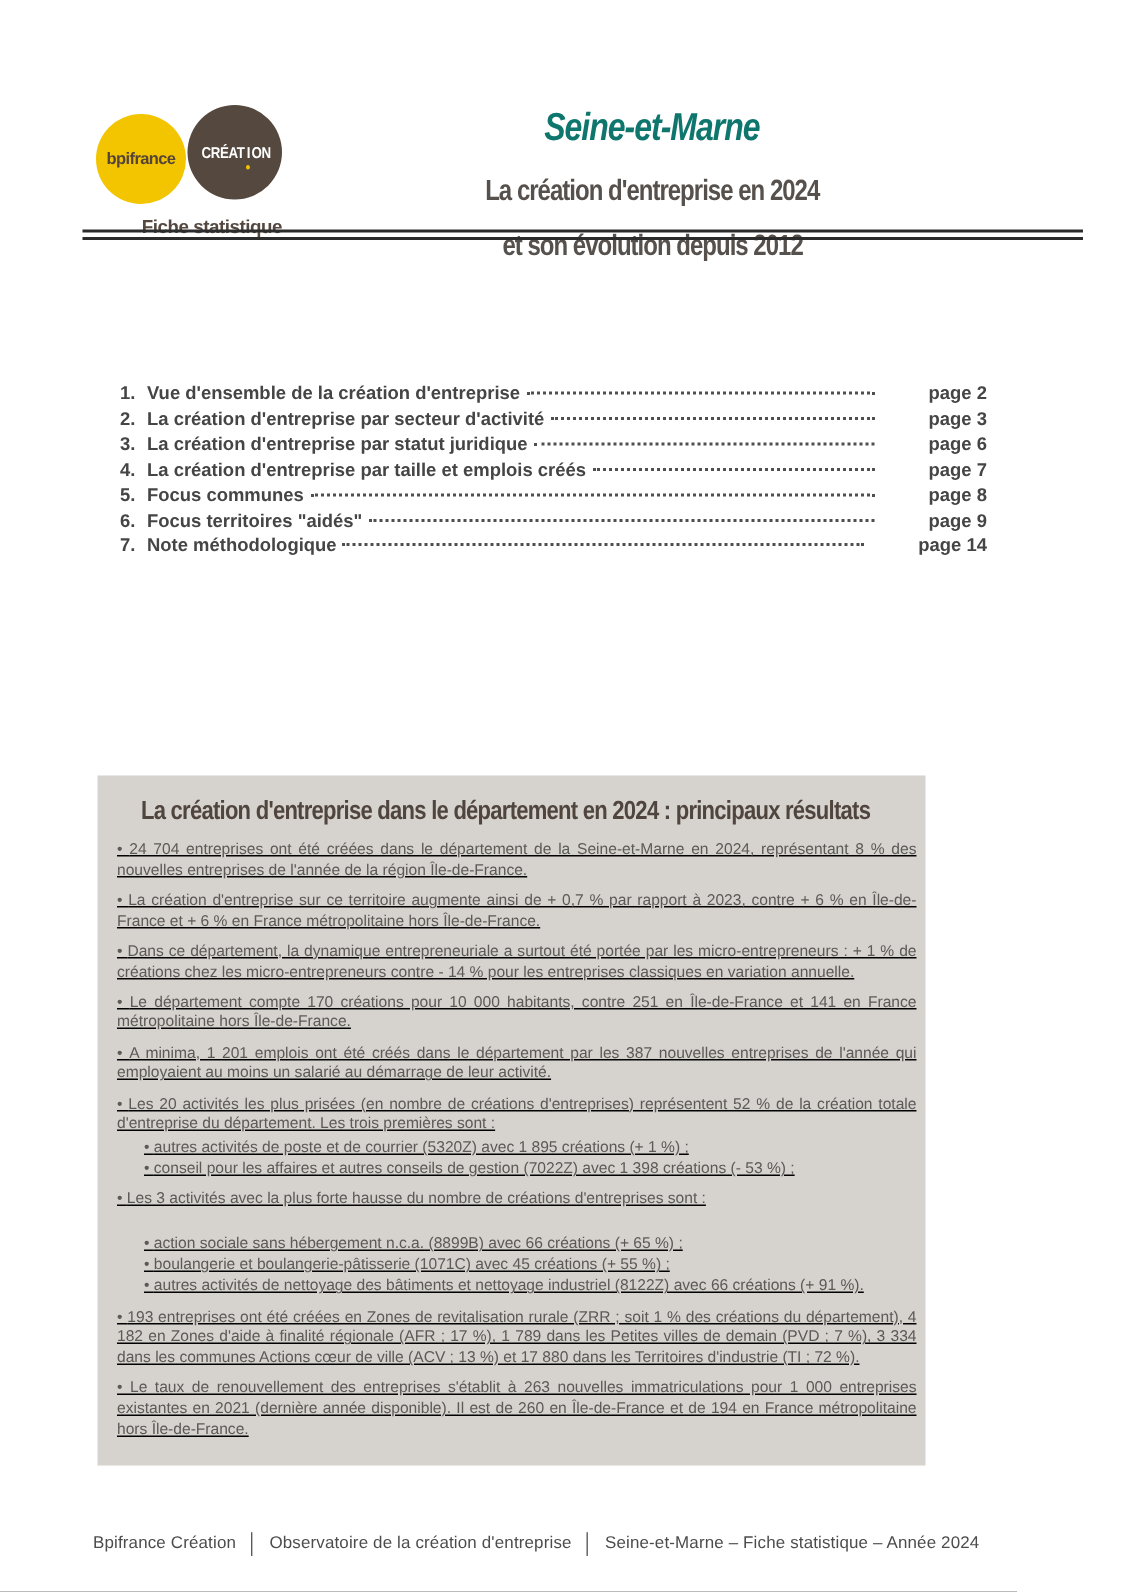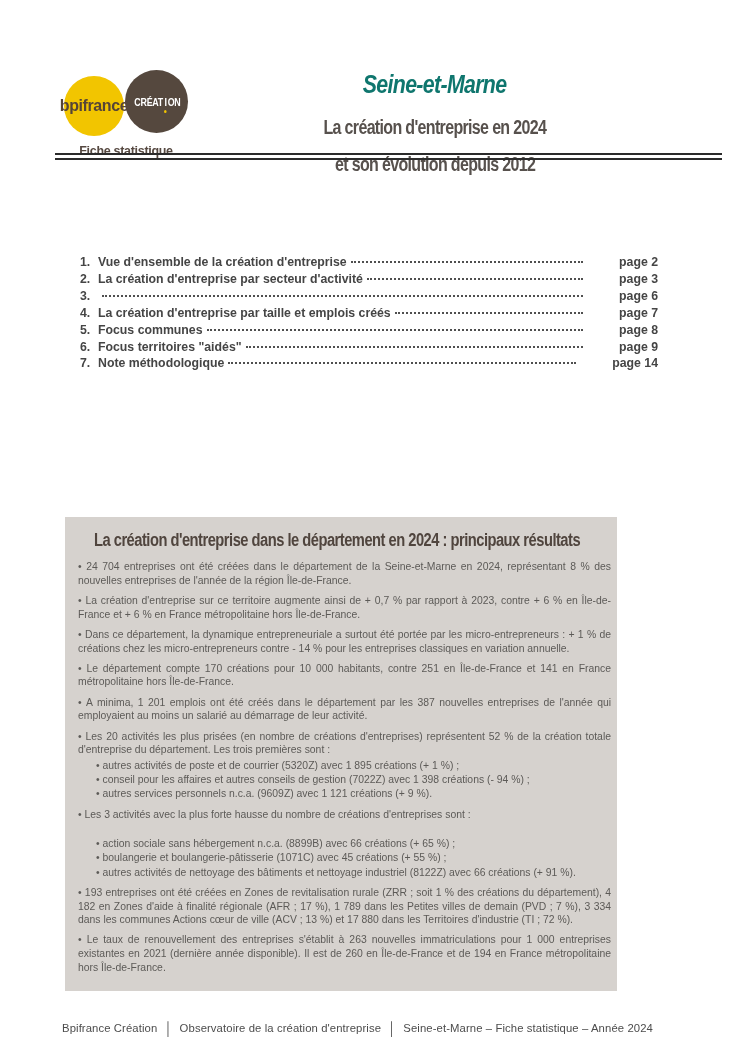--- a/index.html
+++ b/index.html
@@ -15,36 +15,36 @@
   .logos{position:absolute;left:64px;top:70px;width:130px;}
   .logo-row{position:relative;height:66px;}
   .logo-circle{
     position:absolute;border-radius:50%;
     display:flex;align-items:center;justify-content:center;
   }
   .logo-bpifrance{
     left:0;top:6px;width:60px;height:60px;background:#F2C500;
   }
   .logo-bpifrance span{
-    font-size:16px;font-weight:bold;color:#554437;letter-spacing:-0.4px;
+    font-size:11px;font-weight:bold;color:#554437;letter-spacing:-0.4px;
   }
   .logo-creation{
     left:61px;top:0;width:63px;height:63px;background:#55483E;
   }
   .logo-creation span{
     font-size:10.5px;font-weight:bold;color:#ffffff;letter-spacing:-0.3px;
     display:inline-block;transform:scaleX(0.92);
   }
   .logo-creation .logo-i{position:relative;}
   .logo-creation .logo-i::after{
     content:"";position:absolute;left:50%;bottom:-5px;transform:translateX(-50%);
     width:3px;height:3px;border-radius:50%;background:#F2C500;
   }
   .logo-tagline{
-    margin-top:8px;text-align:center;width:124px;
+    margin-top:8px;text-align:right;width:124px;
     font-size:12.5px;font-weight:bold;color:#554840;letter-spacing:-0.3px;
   }
   .title-block{
     position:absolute;left:250px;top:68px;width:370px;text-align:center;
   }
   .doc-title{
     margin:0;font-size:26px;line-height:33px;color:#0f766e;font-style:italic;
   }
   .doc-subtitle{
     margin:16px;font-size:19.5px;line-height:21px;color:#57514D;
@@ -78,20 +78,21 @@
   .toc-dots{
     flex:1 1 auto;margin:0 4px;border-bottom:2px dotted #4f4f4f;
     transform:translateY(-3px);min-width:10px;
   }
   .toc-page{flex:0 0 auto;margin-left:32px;}
   
   .results-box{
     position:absolute;left:65px;top:517px;width:552px;min-height:411px;
     background:#D6D2CE;box-sizing:border-box;
     padding:13px 4px 10px 13px;
+    text-decoration:underline;
   }
   .box-title{
     margin:0 0 10px 16px;font-size:17.5px;line-height:20px;color:#50453E;
   }
   .box-body{
     font-size:10.4px;line-height:13.7px;color:#5C5A57;text-align:justify;
     padding-right:2px;
   }
   .bullet{margin:0 0 6.5px 0;}
   .bullet::before{content:"\2022\00a0";}
@@ -139,20 +140,21 @@
         <span class="toc-page">page 2</span>
       </li>
       <li class="toc-item">
         <span class="toc-num">2.</span>
         <span class="toc-label">La création d'entreprise par secteur d'activité</span>
         <span class="toc-dots"></span>
         <span class="toc-page">page 3</span>
       </li>
       <li class="toc-item">
         <span class="toc-num">3.</span>
+        <span class="toc-label">La création d'entreprise par statut juridique</span>
         <span class="toc-dots"></span>
         <span class="toc-page">page 6</span>
       </li>
       <li class="toc-item">
         <span class="toc-num">4.</span>
         <span class="toc-label">La création d'entreprise par taille et emplois créés</span>
         <span class="toc-dots"></span>
         <span class="toc-page">page 7</span>
       </li>
       <li class="toc-item">
@@ -180,22 +182,21 @@
     <h3 class="box-title"><span class="condensed-left">La création d'entreprise dans le département en 2024 : principaux résultats</span></h3>
     <div class="box-body">
       <p class="bullet">24 704 entreprises ont été créées dans le département de la Seine-et-Marne en 2024, représentant 8 % des nouvelles entreprises de l'année de la région Île-de-France.</p>
       <p class="bullet">La création d'entreprise sur ce territoire augmente ainsi de + 0,7 % par rapport à 2023, contre + 6 % en Île-de-France et + 6 % en France métropolitaine hors Île-de-France.</p>
       <p class="bullet">Dans ce département, la dynamique entrepreneuriale a surtout été portée par les micro-entrepreneurs : + 1 % de créations chez les micro-entrepreneurs contre - 14 % pour les entreprises classiques en variation annuelle.</p>
       <p class="bullet">Le département compte 170 créations pour 10 000 habitants, contre 251 en Île-de-France et 141 en France métropolitaine hors Île-de-France.</p>
       <p class="bullet">A minima, 1 201 emplois ont été créés dans le département par les 387 nouvelles entreprises de l'année qui employaient au moins un salarié au démarrage de leur activité.</p>
       <p class="bullet" style="margin-bottom:2px;">Les 20 activités les plus prisées (en nombre de créations d'entreprises) représentent 52 % de la création totale d'entreprise du département. Les trois premières sont :</p>
       <div class="sub-list">
         <p class="sub">autres activités de poste et de courrier (5320Z) avec 1 895 créations (+ 1 %) ;</p>
-        <p class="sub">conseil pour les affaires et autres conseils de gestion (7022Z) avec 1 398 créations (- 94 %) ;</p>
-        <p class="sub">autres services personnels n.c.a. (9609Z) avec 1 121 créations (+ 9 %).</p>
+        <p class="sub">conseil pour les affaires et autres conseils de gestion (7022Z) avec 1 398 créations (- 53 %) ;</p>
       </div>
       <p class="bullet" style="margin-bottom:16px;">Les 3 activités avec la plus forte hausse du nombre de créations d'entreprises sont :</p>
       <div class="sub-list">
         <p class="sub">action sociale sans hébergement n.c.a. (8899B) avec 66 créations (+ 65 %) ;</p>
         <p class="sub">boulangerie et boulangerie-pâtisserie (1071C) avec 45 créations (+ 55 %) ;</p>
         <p class="sub">autres activités de nettoyage des bâtiments et nettoyage industriel (8122Z) avec 66 créations (+ 91 %).</p>
       </div>
       <p class="bullet">193 entreprises ont été créées en Zones de revitalisation rurale (ZRR ; soit 1 % des créations du département), 4 182 en Zones d'aide à finalité régionale (AFR ; 17 %), 1 789 dans les Petites villes de demain (PVD ; 7 %), 3 334 dans les communes Actions cœur de ville (ACV ; 13 %) et 17 880 dans les Territoires d'industrie (TI ; 72 %).</p>
       <p class="bullet">Le taux de renouvellement des entreprises s'établit à 263 nouvelles immatriculations pour 1 000 entreprises existantes en 2021 (dernière année disponible). Il est de 260 en Île-de-France et de 194 en France métropolitaine hors Île-de-France.</p>
     </div>

